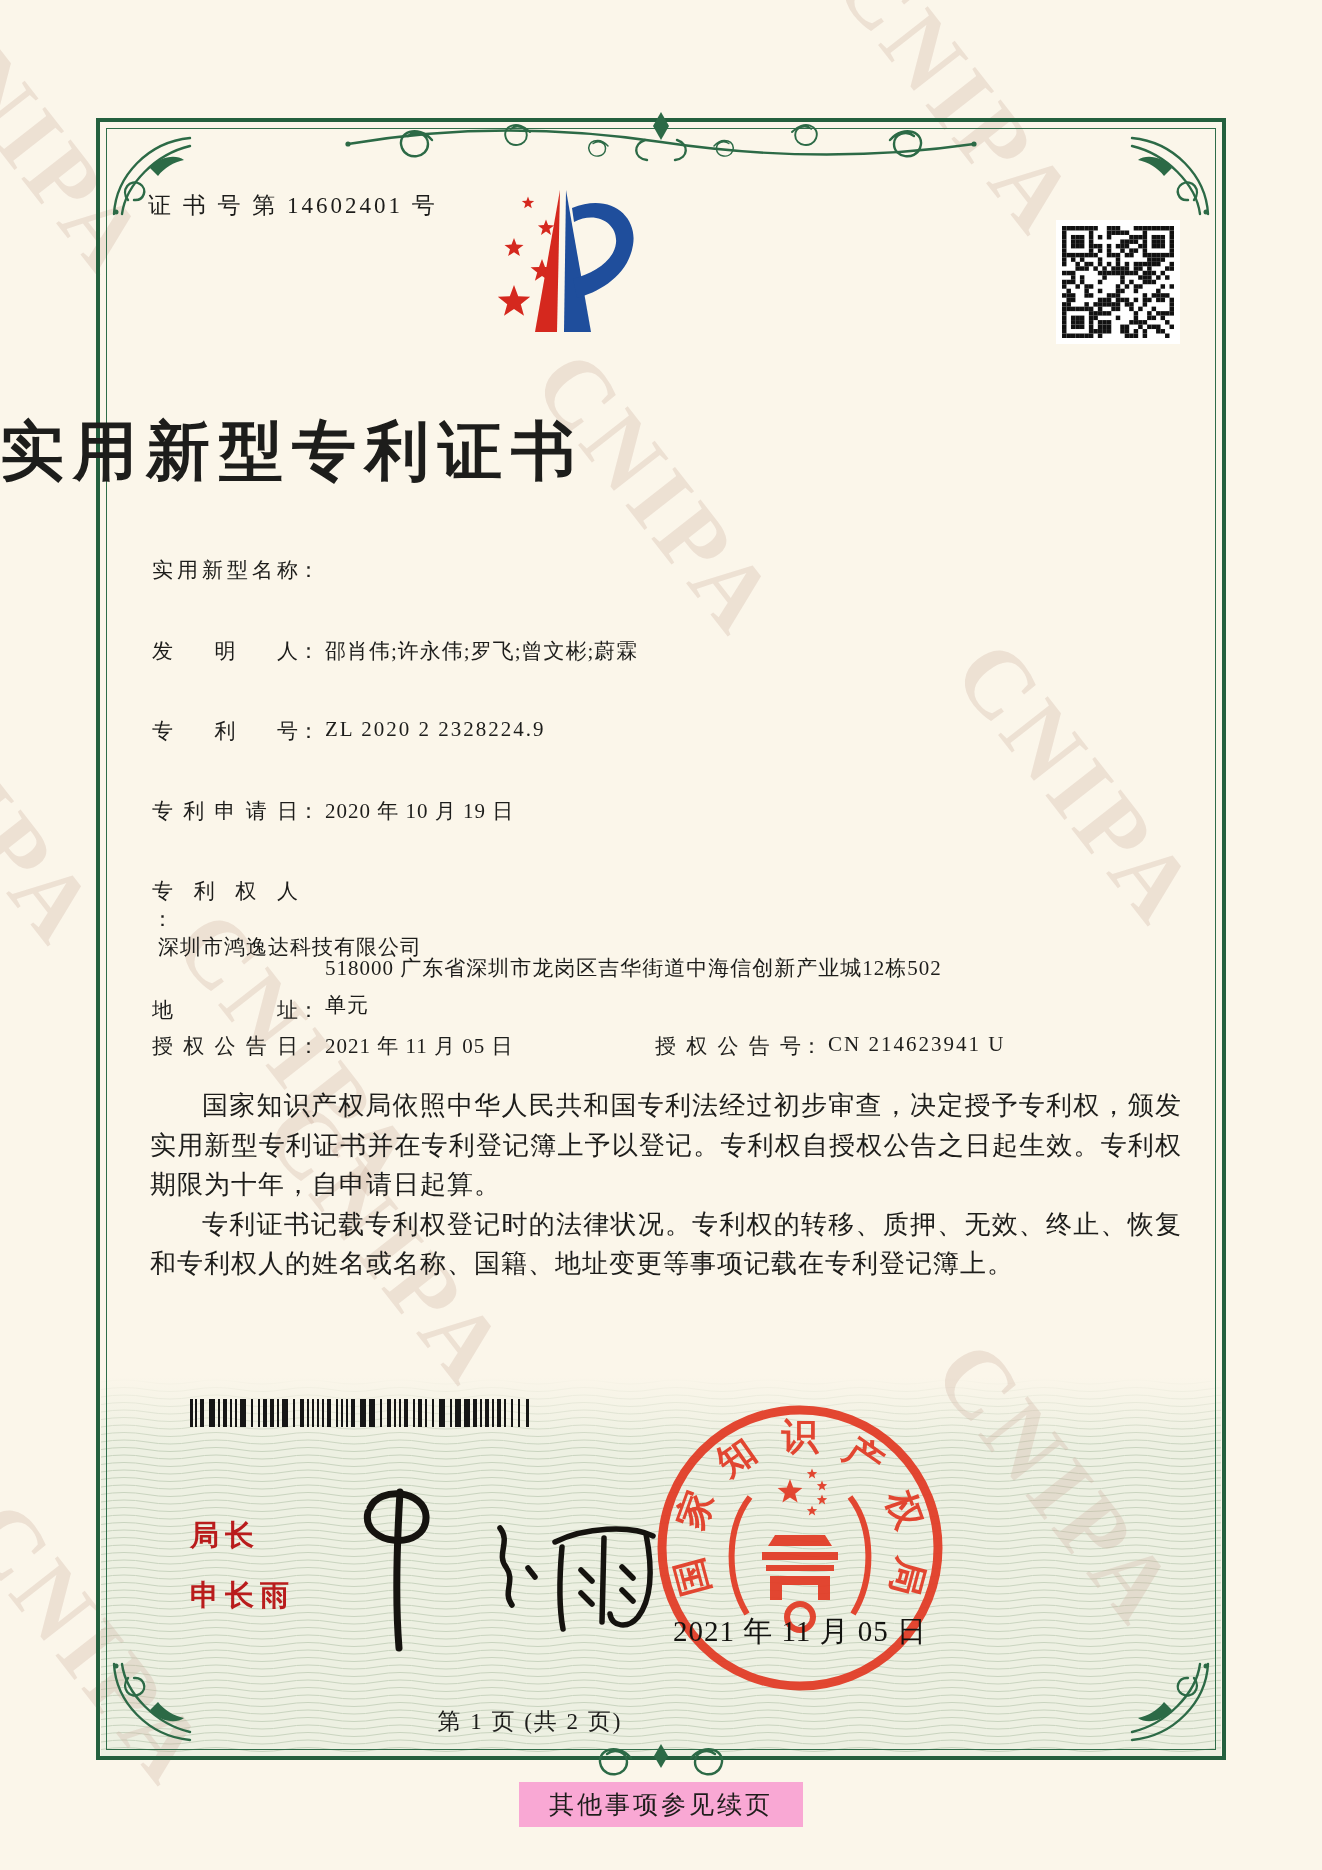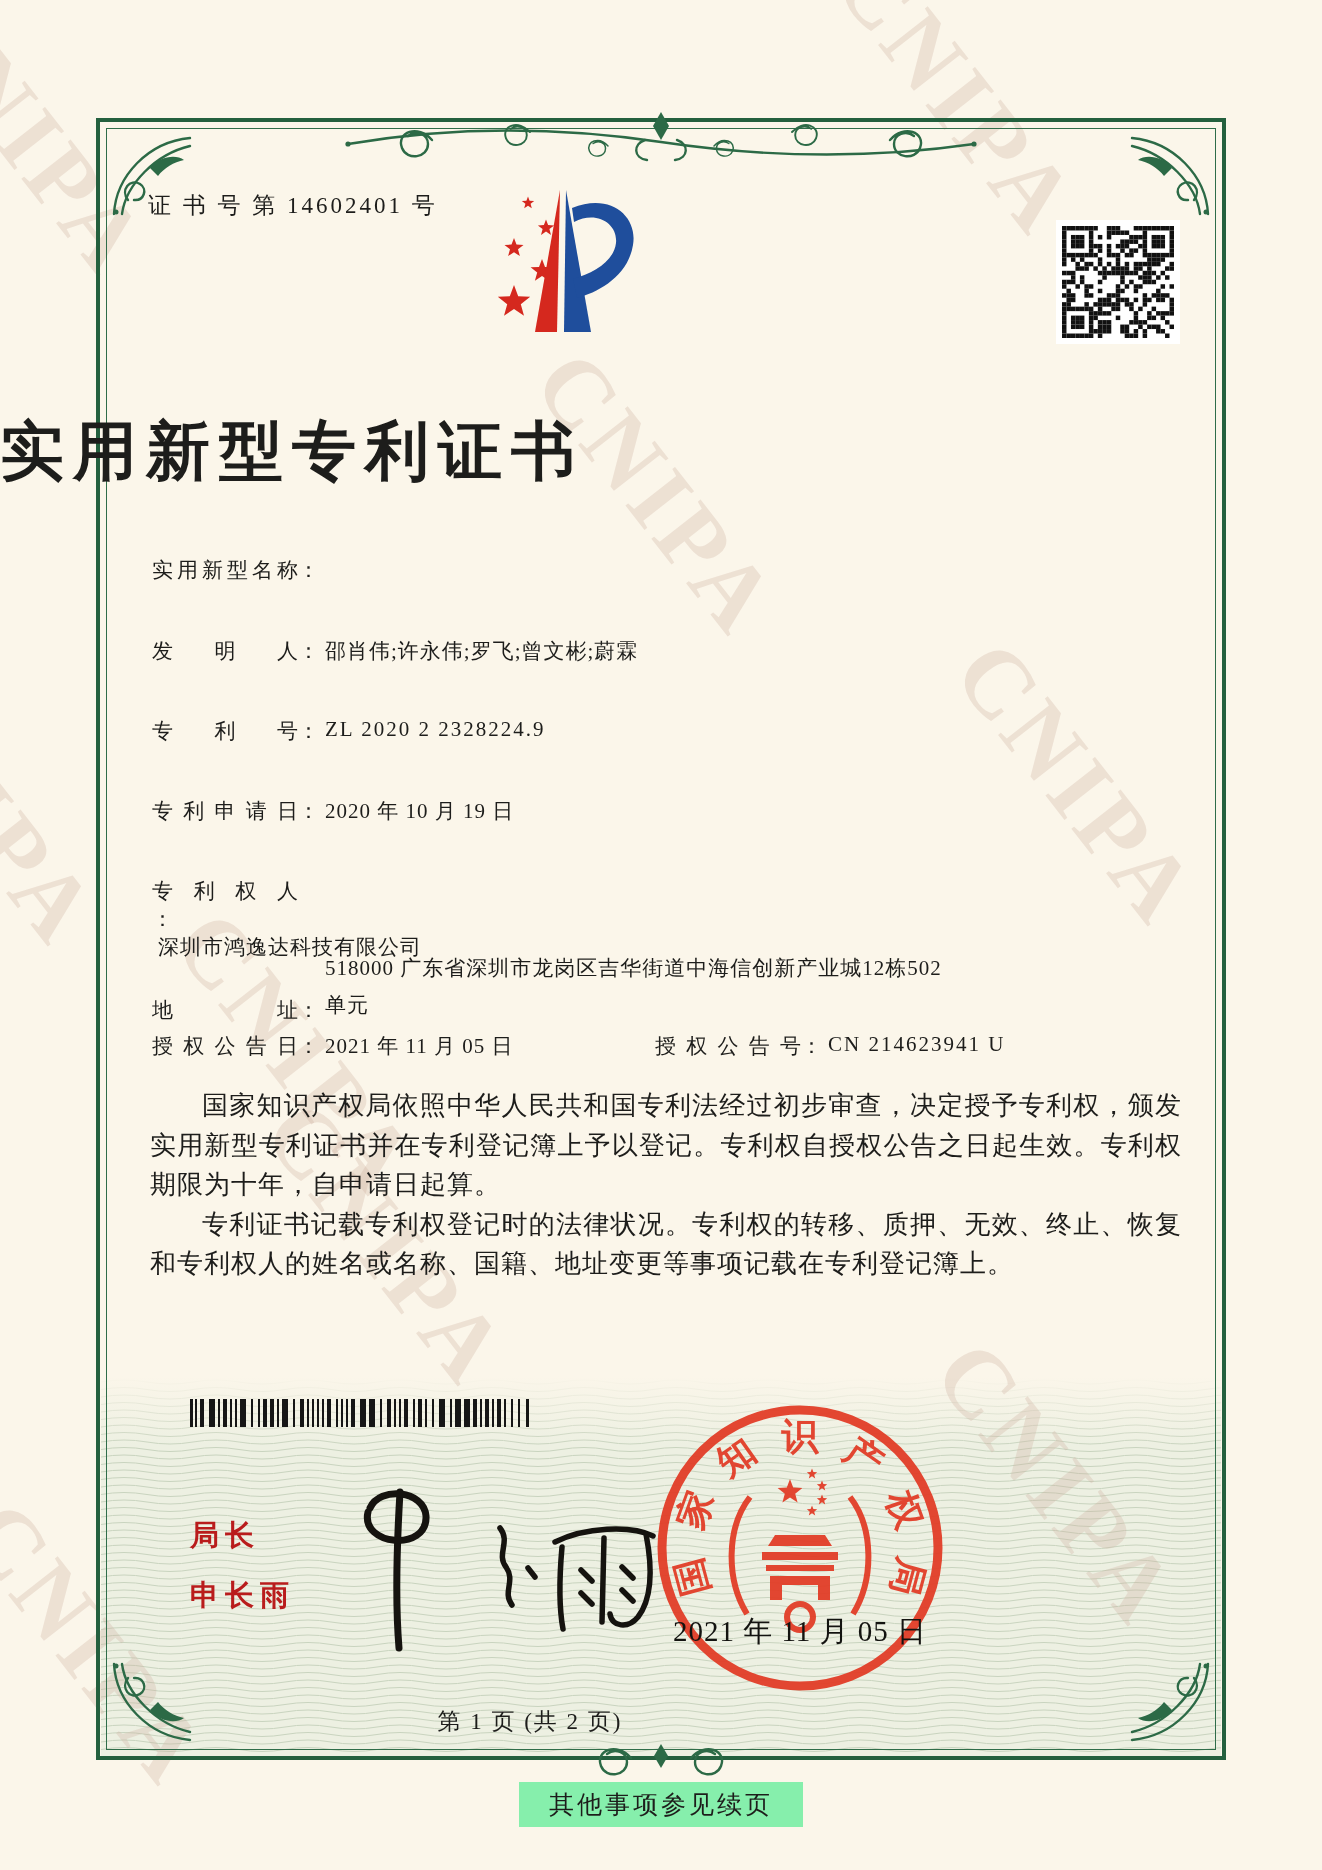--- a/index.html
+++ b/index.html
@@ -55,21 +55,21 @@
   .signature{position:absolute;left:300px;top:1450px;z-index:3;}
   .signature path{stroke:#15130f;fill:none;stroke-linecap:round;stroke-linejoin:round;}
   .seal{position:absolute;left:650px;top:1398px;z-index:3;}
   #seal-text text{fill:#e23a24;font-size:37px;font-weight:bold;text-anchor:middle;
     font-family:"Liberation Serif", serif;}
   .seal-date{position:absolute;left:640px;top:1612px;width:320px;text-align:center;
     font-size:29px;color:#131310;z-index:4;letter-spacing:1px;}
   .page-info{position:absolute;left:0;top:1706px;width:1060px;text-align:center;
     font-size:23px;z-index:3;letter-spacing:2px;}
   .cont-note{position:absolute;left:0;top:1782px;width:1322px;text-align:center;z-index:3;}
-  .cont-note span{display:inline-block;background:#86efac;padding:6px 30px;font-size:25px;letter-spacing:3px;}
+  .cont-note span{display:inline-block;background:#f9a8d4;padding:6px 30px;font-size:25px;letter-spacing:3px;}
 </style>
 </head>
 <body>
 
 <div id="waves-wrap">
   <svg width="1120" height="380" viewBox="0 0 1120 380">
     <rect x="0" y="0" width="1120" height="380" fill="#edf0e2"></rect>
     <g id="wavegroup" stroke="#c9d4bf" stroke-width="1" fill="none">
         <path d="M0 6 q 23 -4 46 0 t 46 0 t 46 0 t 46 0 t 46 0 t 46 0 t 46 0 t 46 0 t 46 0 t 46 0 t 46 0 t 46 0 t 46 0 t 46 0 t 46 0 t 46 0 t 46 0 t 46 0 t 46 0 t 46 0 t 46 0 t 46 0 t 46 0 t 46 0 t 46 0"></path>
         <path d="M0 13.5 q 23 -4 46 0 t 46 0 t 46 0 t 46 0 t 46 0 t 46 0 t 46 0 t 46 0 t 46 0 t 46 0 t 46 0 t 46 0 t 46 0 t 46 0 t 46 0 t 46 0 t 46 0 t 46 0 t 46 0 t 46 0 t 46 0 t 46 0 t 46 0 t 46 0 t 46 0"></path>

